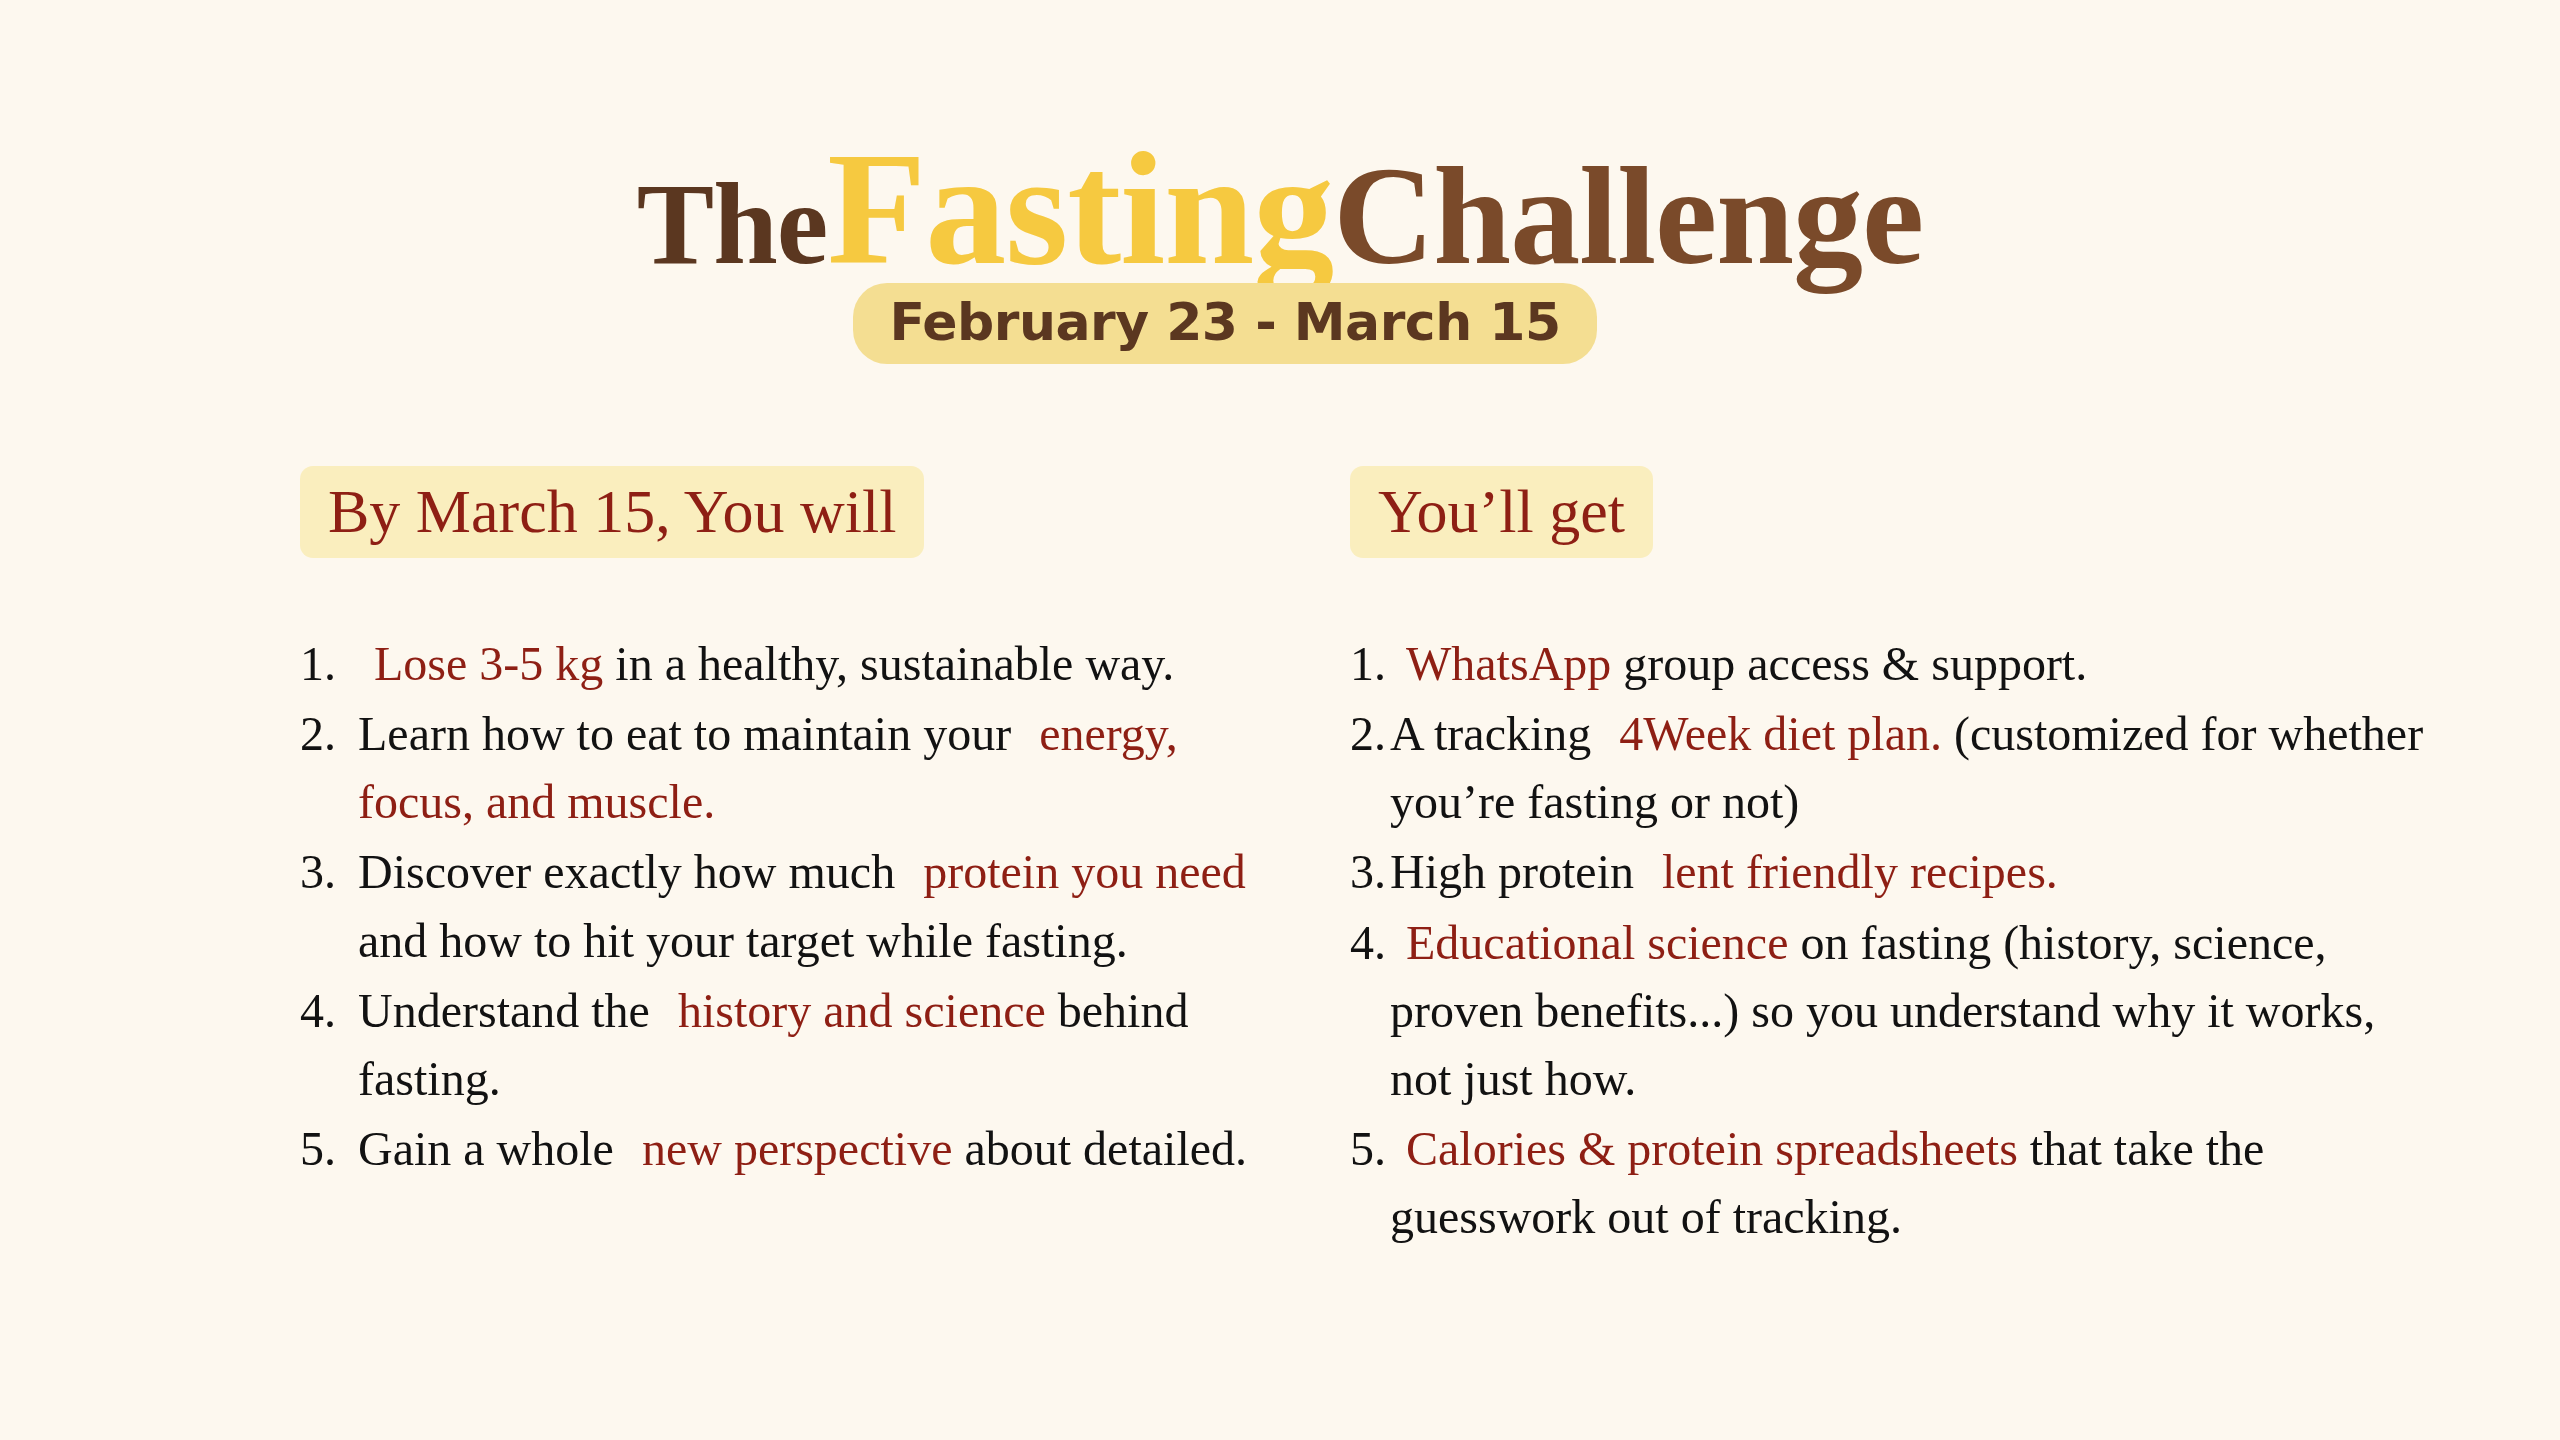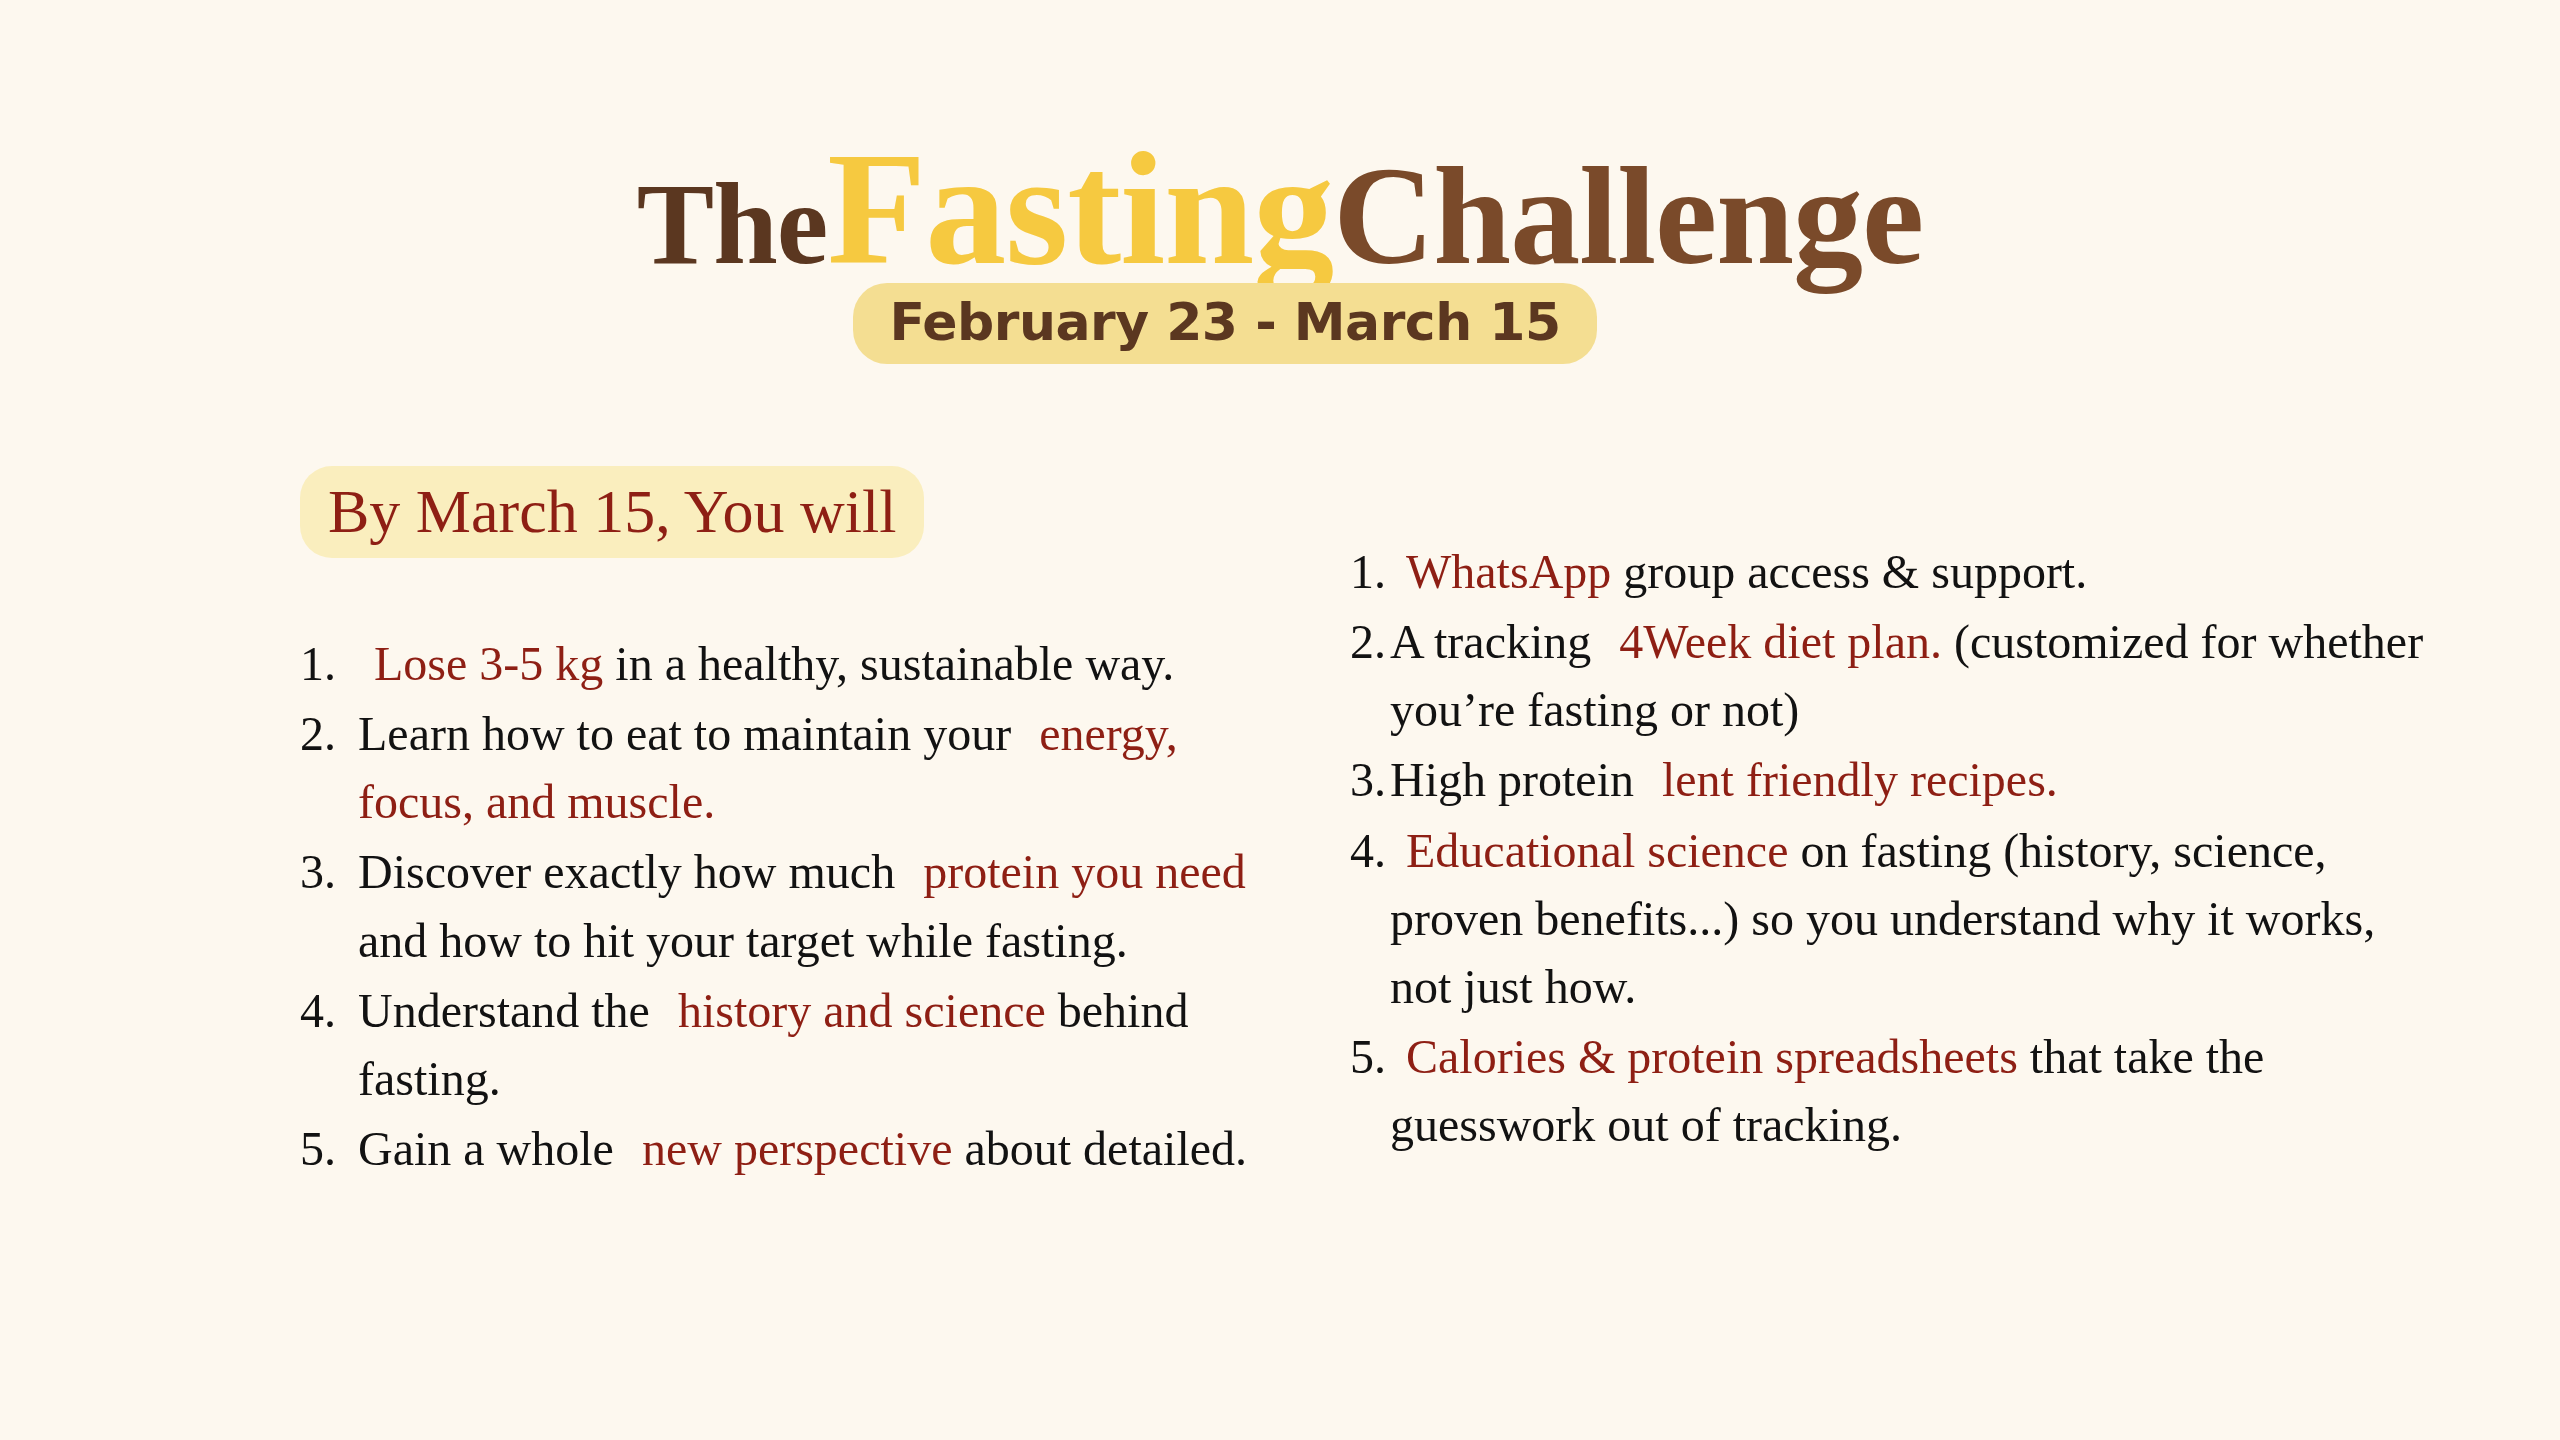--- a/index.html
+++ b/index.html
@@ -82,21 +82,21 @@
   .col {
     position: absolute;
     top: 0;
   }
   .col-left  { left: 300px;  width: 1000px; }
   .col-right { left: 1350px; width: 1080px; }
 
   .col-head {
     display: inline-block;
     background: #FAEEBE;
-    border-radius: 32px;
+    border-radius: 13px;
     padding: 14px 28px 16px 28px;
     color: #8E1F14;
     font-size: 62px;
     line-height: 1.0;
     white-space: nowrap;
   }
 
   .list {
     margin: 0;
     padding: 0;
@@ -161,20 +161,21 @@
           <span class="li-text"><span>Understand the </span><span class="hl">history and science</span><span> behind fasting.</span></span>
         </li>
         <li>
           <span class="num">5.</span>
           <span class="li-text"><span>Gain a whole </span><span class="hl">new perspective</span><span> about detailed.</span></span>
         </li>
       </ul>
   </div>
 
   <div class="col col-right">
+    <div class="col-head">You’ll get</div>
     <ul class="list" id="right-list">
         <li>
           <span class="num">1.</span>
           <span class="li-text"><span class="hl">WhatsApp</span><span> group access &amp; support.</span></span>
         </li>
         <li>
           <span class="num">2.</span>
           <span class="li-text"><span>A tracking </span><span class="hl">4Week diet plan.</span><span> (customized for whether you’re fasting or not)</span></span>
         </li>
         <li>

